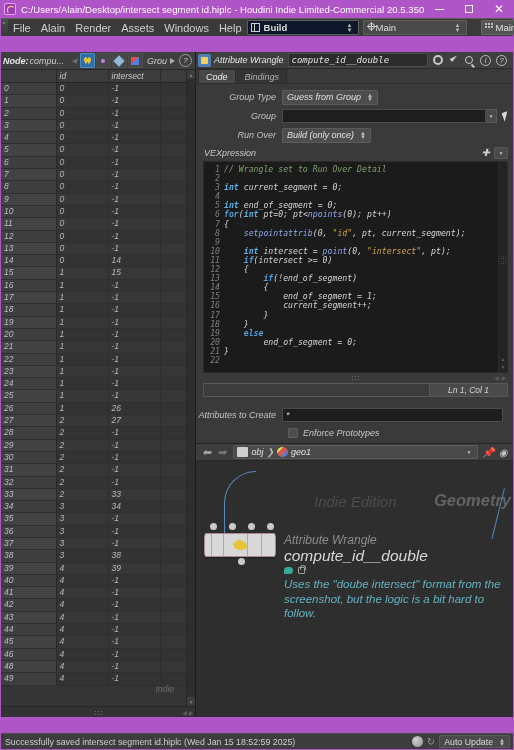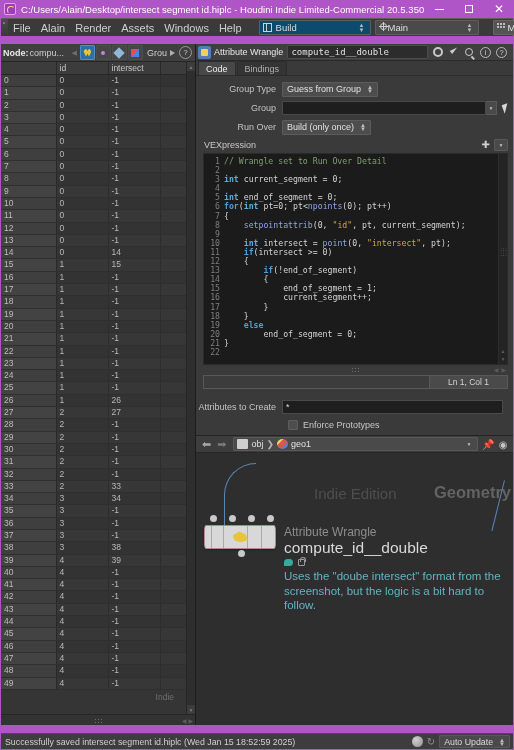--- a/index.html
+++ b/index.html
@@ -68,24 +68,24 @@
   .menu-grip::after {
     content:""; position:absolute; left:2px; top:3px;
     width:2px; height:2px; background:#7a7a7a;
   }
   .menu-item {
     padding: 0 5px; font-size: 11px; color: #cfcfcf;
     height: 100%; display: flex; align-items: center; white-space: nowrap;
   }
   .desk-sel {
     display: flex; align-items: center;
-    height: 15px; margin-left: 12px;
-    background: #0c4a6e; border: 1px solid #5e5e5e;
+    height: 15px; 
+    background: #0f172a; border: 1px solid #5e5e5e;
     border-radius: 1px; min-width: 112px;
-    padding: 0 3px; font-size: 9.5px; color: #ddd;
+    padding: 0 3px; font-size: 9.5px; color: #ddd; font-weight: bold;
   }
   .desk-sel .di { margin-right: 4px; display:flex; }
   .spin {
     margin-left: auto; width: 10px; display: flex;
     flex-direction: column; align-items: center; justify-content: center;
     color: #b8b8b8; font-size: 6px; line-height: 5px;
   }
   .desk-sel2 {
     display: flex; align-items: center;
     height: 15px; margin-left: 4px;
@@ -102,21 +102,21 @@
   }
   .help-circ {
     width: 13px; height: 13px; border: 1px solid #9a9a9a; border-radius: 50%;
     color: #c5c5c5; font-size: 8px; display: flex; align-items: center;
     justify-content: center; margin-left: 4px; margin-right: 3px; flex: 0 0 13px;
   }
 
   
   .body {
     flex: 1 1 auto; display: flex;
-    margin: 8px 1px; background: #2b2b2b; overflow: hidden;
+    margin: 16px 1px; background: #2b2b2b; overflow: hidden; font-style: italic;
   }
   .left-pane {
     width: 195px; flex: 0 0 195px;
     display: flex; flex-direction: column;
     background: #353535;
     border-right: 1px solid #1c1c1c;
   }
   .right-pane {
     flex: 1 1 auto; display: flex; flex-direction: column;
     background: #3a3a3a; overflow: hidden;
@@ -894,26 +894,20 @@
                   <td></td>
                 </tr>
                 <tr>
                   <td>45</td>
                   <td>4</td>
                   <td>-1</td>
                   <td></td>
                 </tr>
                 <tr>
                   <td>46</td>
-                  <td>4</td>
-                  <td>-1</td>
-                  <td></td>
-                </tr>
-                <tr>
-                  <td>47</td>
                   <td>4</td>
                   <td>-1</td>
                   <td></td>
                 </tr>
                 <tr>
                   <td>48</td>
                   <td>4</td>
                   <td>-1</td>
                   <td></td>
                 </tr>

